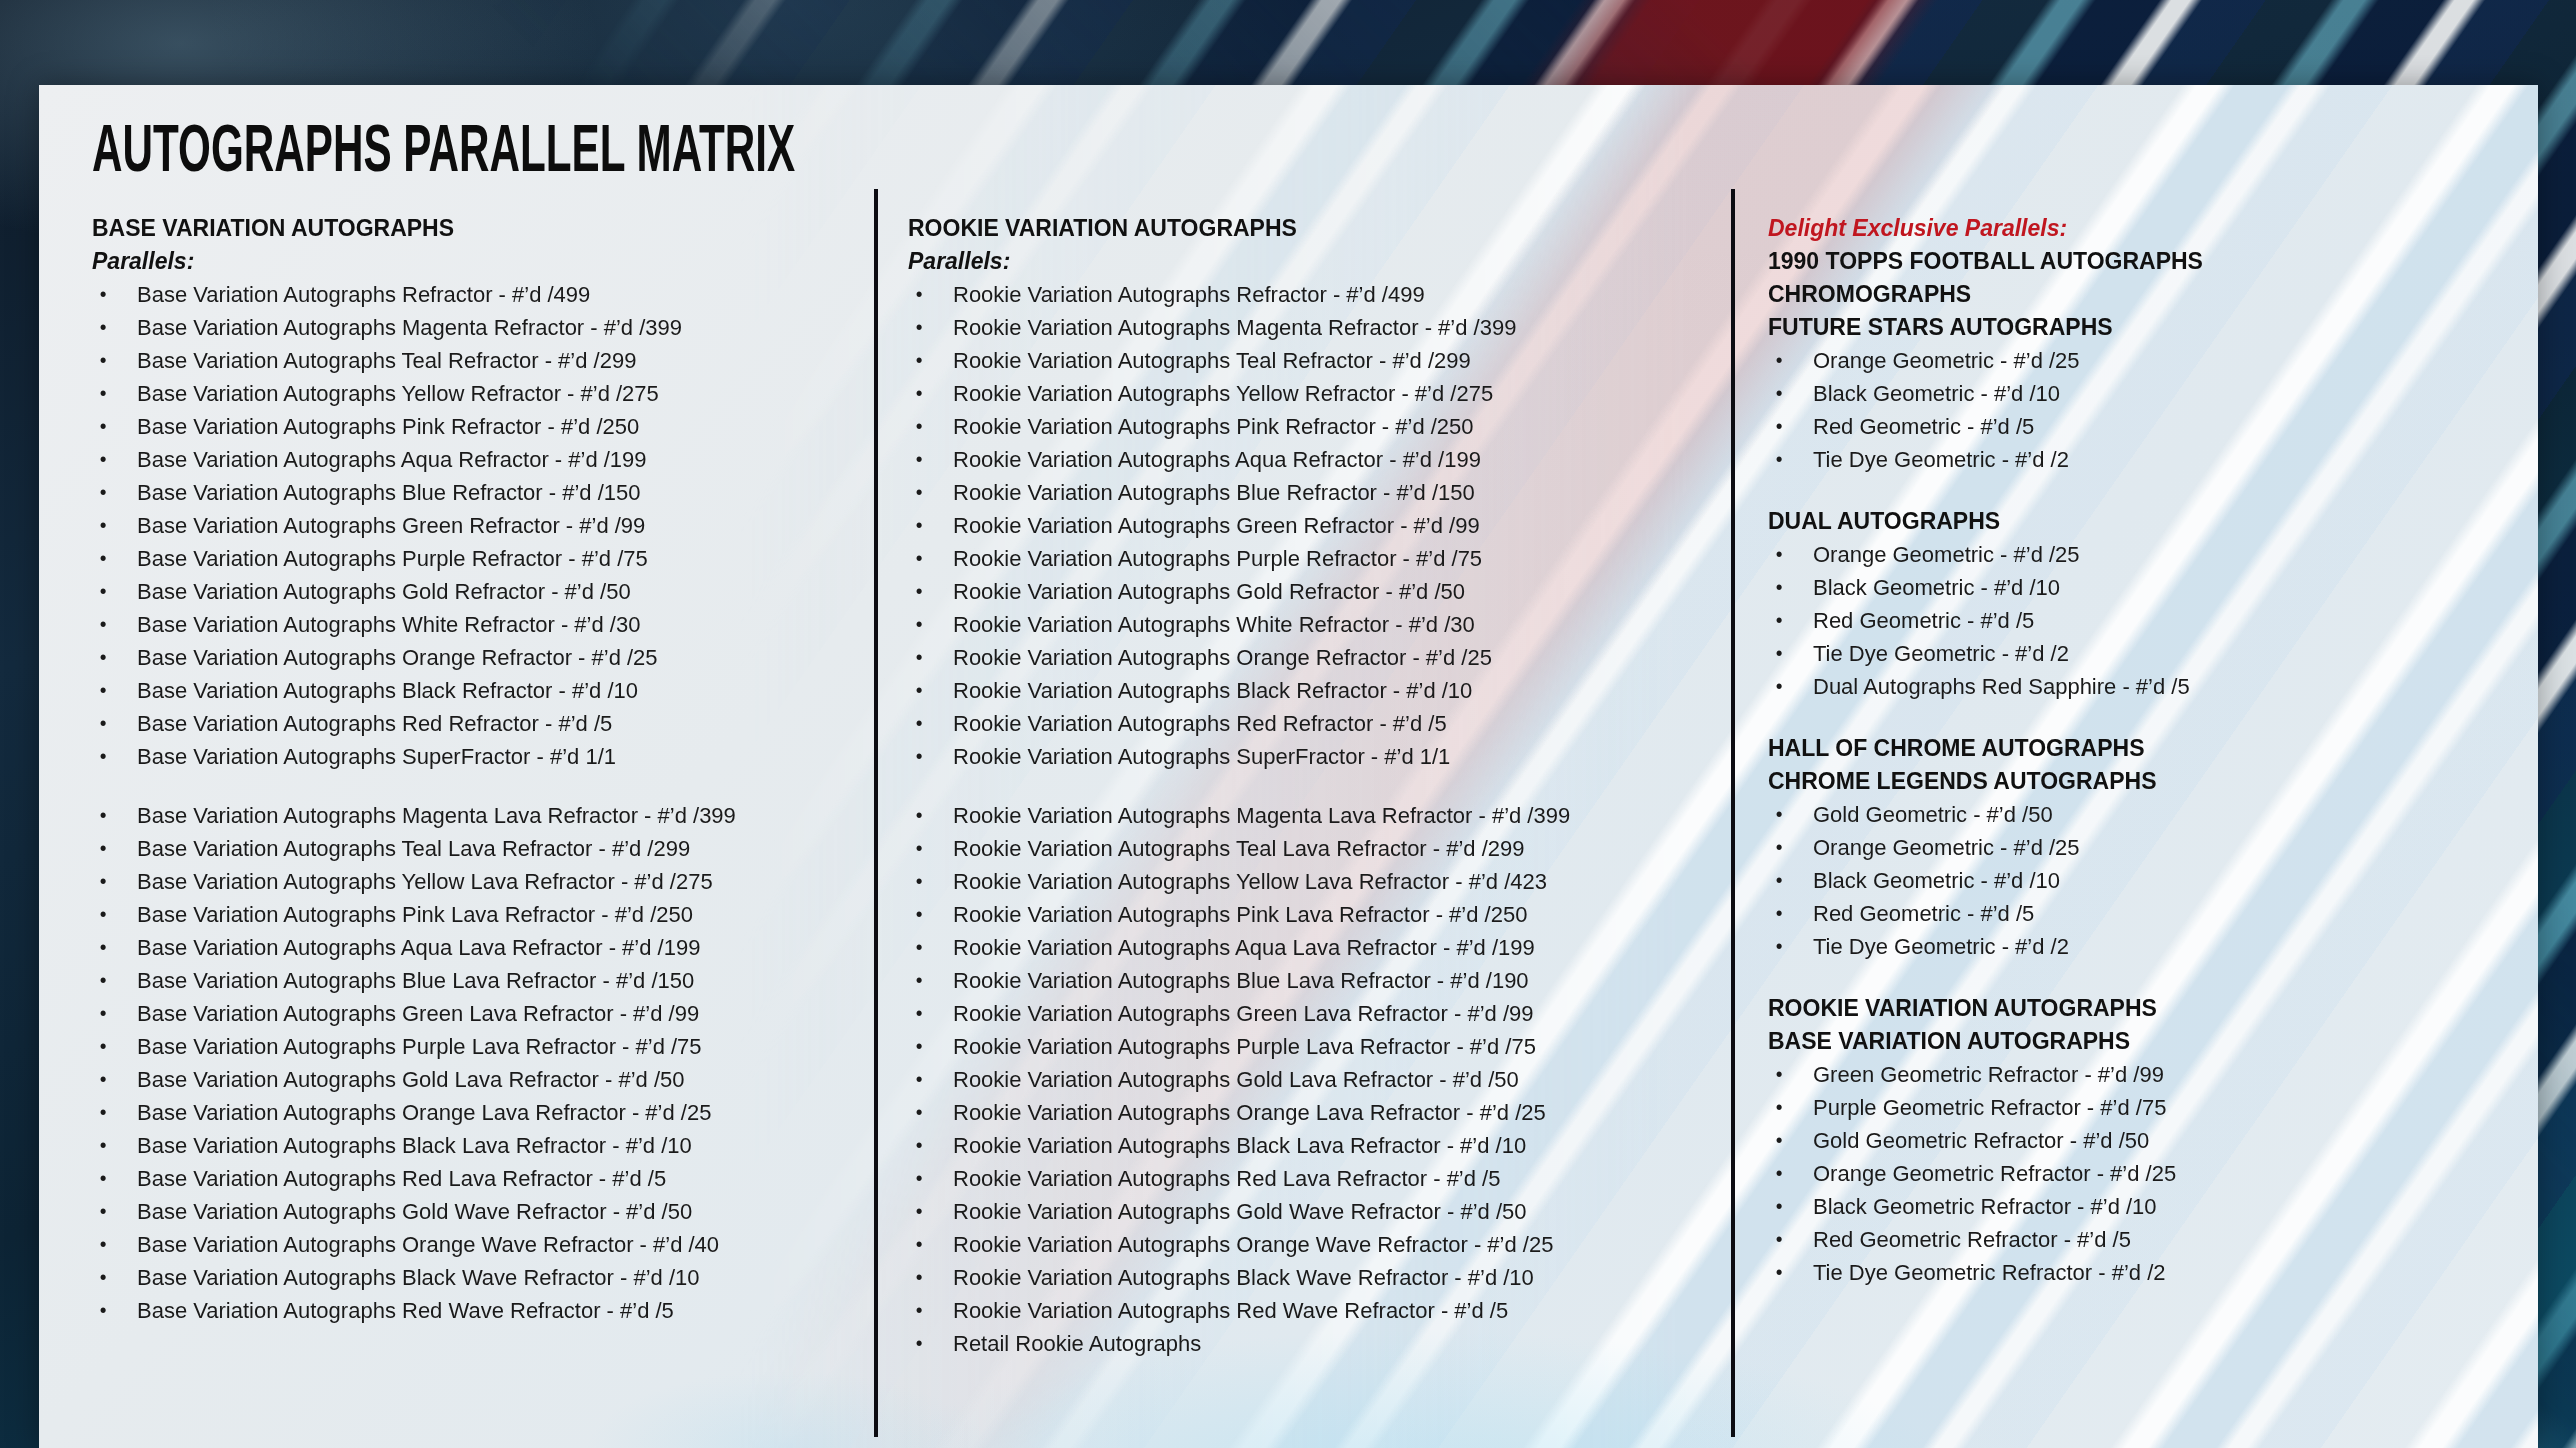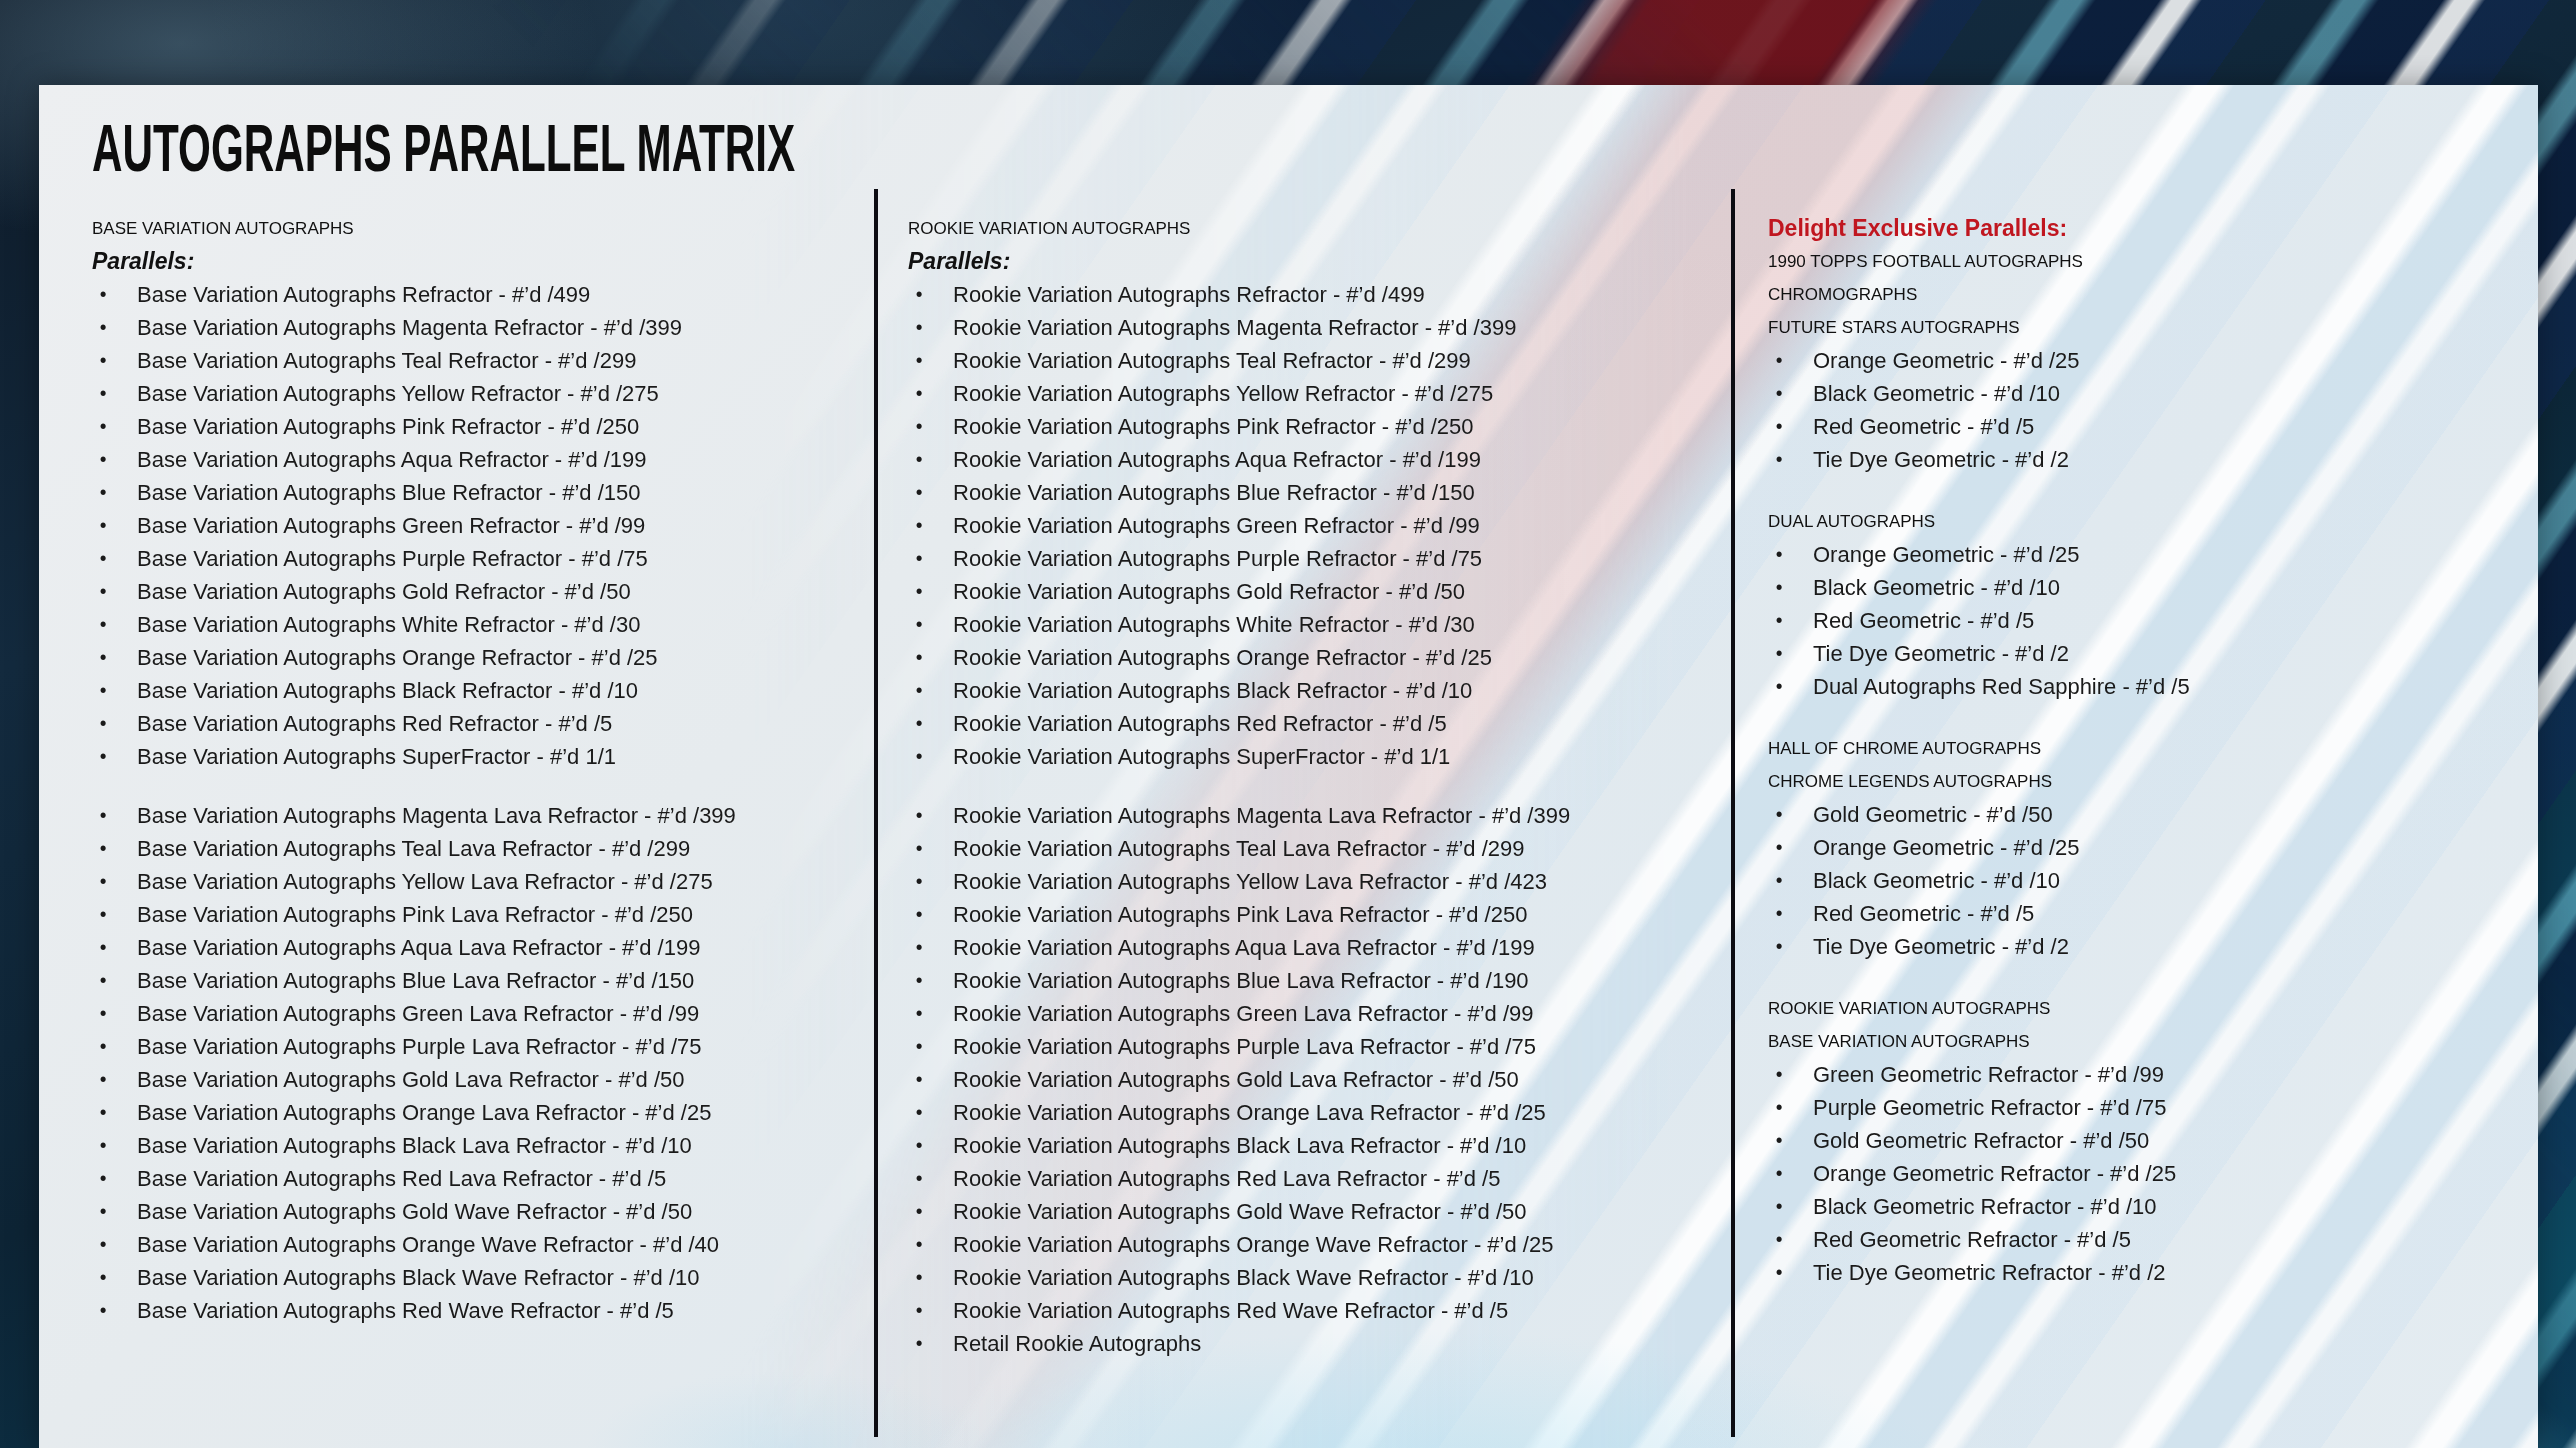--- a/index.html
+++ b/index.html
@@ -74,23 +74,23 @@
     font-size:66px;font-weight:bold;letter-spacing:0;white-space:nowrap;
     transform:scaleX(.64);transform-origin:left top;color:#0d0d0d;
   }
   .divider{position:absolute;top:104px;width:3.9px;height:1248px;background:#0c0c12;}
   .divider.d1{left:835px;}
   .divider.d2{left:1692px;}
   .col{position:absolute;top:127px;}
   .col.c1{left:53px;width:763px;}
   .col.c2{left:869px;width:807px;}
   .col.c3{left:1729px;width:753px;}
-  .col-header{font-weight:normal;font-size:17px;line-height:33px;color:#111;}
+  .col-header{font-weight:bold;font-size:23px;line-height:33px;color:#111;}
   .sub-header{font-weight:bold;font-style:italic;font-size:23px;line-height:33px;color:#111;}
-  .red-header{font-weight:bold;font-size:23px;line-height:33px;}
+  .red-header{font-weight:bold;font-style:italic;font-size:23px;line-height:33px;}
   .bullet-list{list-style:none;margin:0;padding:0;}
   .bullet-list li{
     position:relative;padding-left:45px;font-size:22px;line-height:33px;color:#1a1a1a;
   }
   .bullet-list li::before{
     content:"\2022";position:absolute;left:7.7px;top:0;font-size:19.3px;line-height:33px;color:#1a1a1a;
   }
   .group-gap{margin-top:26px;}
   .c3-block{margin-bottom:29px;}
 </style>

